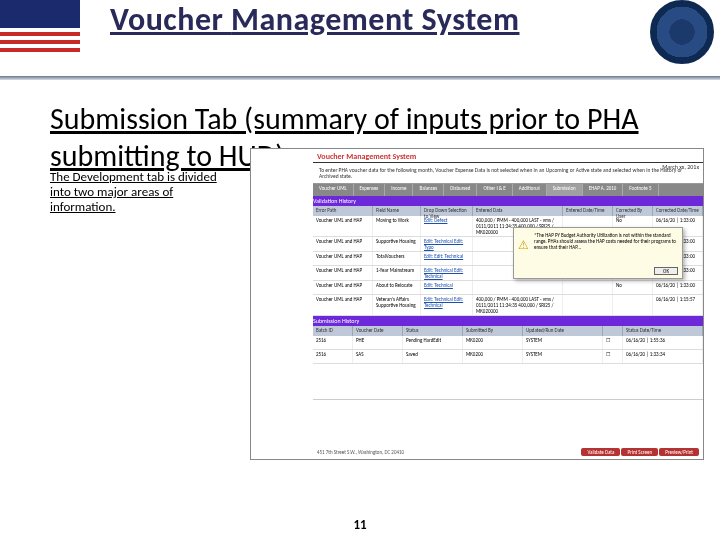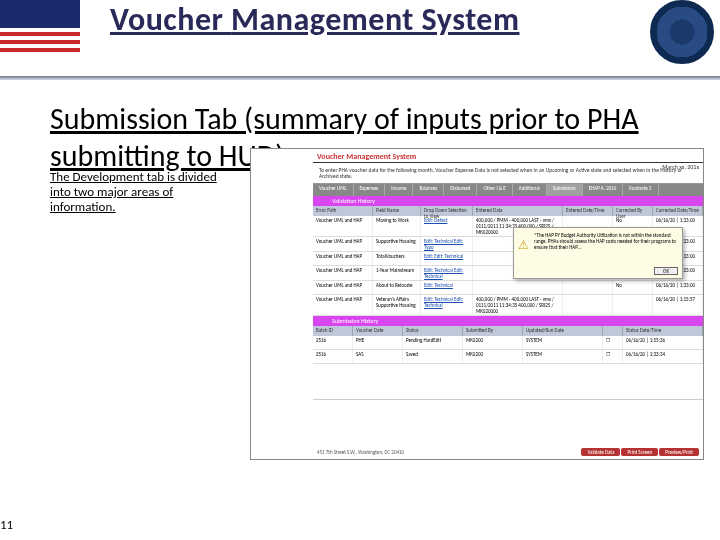--- a/index.html
+++ b/index.html
@@ -22,32 +22,32 @@
   .shot-side .wh { background:#fff; height:20px; border-top:1px solid #ccc; text-align:center; font-size:5px; color:#444; }
   .shot-main { position:absolute; top:0; left:62px; right:0; bottom:0; }
   .shot-hdr { display:flex; align-items:center; height:14px; background:#fff; border-bottom:1px solid #333; }
   .shot-hdr .t1 { color:#c33; font-size:8px; font-weight:700; padding-left:4px; }
   .shot-redbar { background:#b53232; color:#fff; font-size:8px; font-weight:700; height:14px; line-height:14px; padding-left:6px; }
   .shot-date { position:absolute; right:4px; top:14px; font-size:6px; color:#333; }
   .shot-desc { font-size:5.5px; color:#333; padding:4px 6px; border-bottom:1px solid #999; }
   .tabs { display:flex; background:#888; height:12px; font-size:5px; color:#fff; }
   .tabs div { padding:1px 6px; border-right:1px solid #aaa; }
   .tabs .active { background:#a0a0a0; }
-  .section-bar { background:#d946ef; color:#fff; font-size:6px; height:10px; line-height:10px; padding-left:19px; }
+  .section-bar { background:#6d28d9; color:#fff; font-size:6px; height:10px; line-height:10px; padding-left:0; }
   .gridhead { display:flex; background:#bfc8d8; font-size:5px; color:#333; height:10px; }
   .gridhead div { padding:1px 3px; border-right:1px solid #9aa; }
   .row { display:flex; font-size:5px; border-bottom:1px solid #ddd; min-height:14px; }
   .row div { padding:1px 3px; border-right:1px solid #eee; overflow:hidden; }
   .alert { position:absolute; top:78px; left:200px; width:170px; height:52px; background:#fffce6; border:1px solid #999; box-shadow:2px 2px 4px rgba(0,0,0,.3); font-size:5px; padding:4px 4px 4px 20px; }
   .alert::before { content:"⚠"; position:absolute; left:4px; top:10px; font-size:12px; color:#c90; }
   .alert .ok { position:absolute; right:4px; bottom:3px; border:1px solid #666; padding:0 8px; font-size:5px; background:#eee; }
   .row .link { color:#1a4eaf; text-decoration:underline; }
   .shot-foot { position:absolute; bottom:0; left:0; right:0; height:60px; border-top:1px solid #ccc; padding:4px; font-size:5px; color:#555; display:flex; justify-content:space-between; align-items:flex-end; }
   .shot-foot .btn { background:#b53232; color:#fff; font-size:5px; padding:1px 6px; border-radius:2px; }
-  .pagenum { position:absolute; bottom:8px; left:0; right:0; font-size:13px; font-weight:400; }
+  .pagenum { position:absolute; bottom:8px; left:0; right:0; text-align:center; font-size:13px; font-weight:700; }
 </style>
 </head>
 <body>
 
 <div class="slide">
   <div class="flag"></div>
   <div class="title"><span>Voucher </span><span>Management System</span></div>
   <div class="seal"></div>
   <div class="underband"></div>
 

